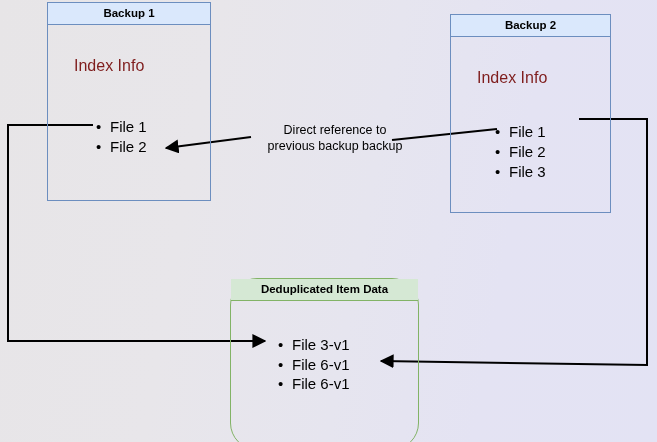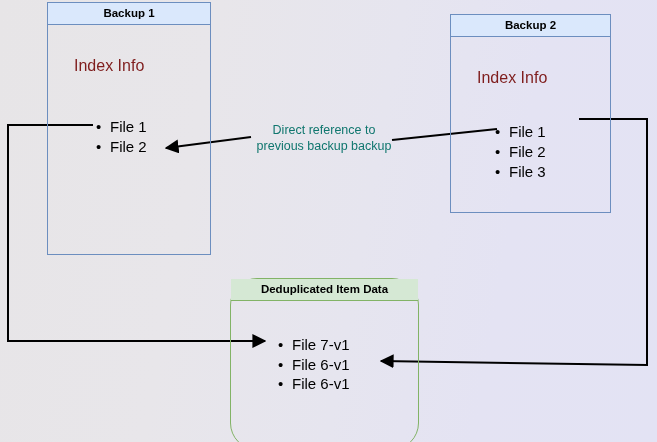--- a/index.html
+++ b/index.html
@@ -94,42 +94,42 @@
   ul.file-list li::before {
     content: "\2022";
     position: absolute;
     left: 0;
     top: 0;
     font-size: 15px;
     line-height: 20px;
   }
 
   
-  #backup1 { left: 47px; top: 2px; width: 164px; height: 253px; }
+  #backup1 { left: 47px; top: 2px; width: 164px; height: 199px; }
   #backup1 ul.file-list { left: 48px; top: 92px; }
 
   
   #backup2 { left: 450px; top: 2px; width: 161px; height: 199px; margin-top: 12px; }
   #backup2 ul.file-list { left: 44px; top: 85px; }
 
   
   #dedup { left: 230px; top: 278px; width: 189px; height: 172px; border-radius: 27px; }
   #dedup ul.file-list { left: 47px; top: 34px; }
   #dedup ul.file-list li { line-height: 19.5px; }
 
   
   #ref-label {
     position: absolute;
-    left: 254px;
+    left: 265px;
     top: 122px;
     width: 140px;
     text-align: center;
     font-size: 12.5px;
     line-height: 16px;
-    color: #0f766e;
+    color: #000000;
   }
   #ref-label .line { display: block; white-space: nowrap; }
 </style>
 </head>
 <body>
 
 <div id="canvas">
 
   <svg id="edges" viewBox="0 0 657 442" width="657" height="442" xmlns="http://www.w3.org/2000/svg">
     <defs>
@@ -167,21 +167,21 @@
         <li>File 2</li>
         <li>File 3</li>
       </ul>
     </div>
   </div>
 
   <div id="dedup" class="box green">
     <div class="box-header">Deduplicated Item Data</div>
     <div class="box-body">
       <ul class="file-list">
-        <li>File 7-v1</li>
+        <li>File 3-v1</li>
         <li>File 6-v1</li>
         <li>File 6-v1</li>
       </ul>
     </div>
   </div>
 
   <div id="ref-label">
     <span class="line">Direct reference to</span>
     <span class="line">previous backup backup</span>
   </div>

